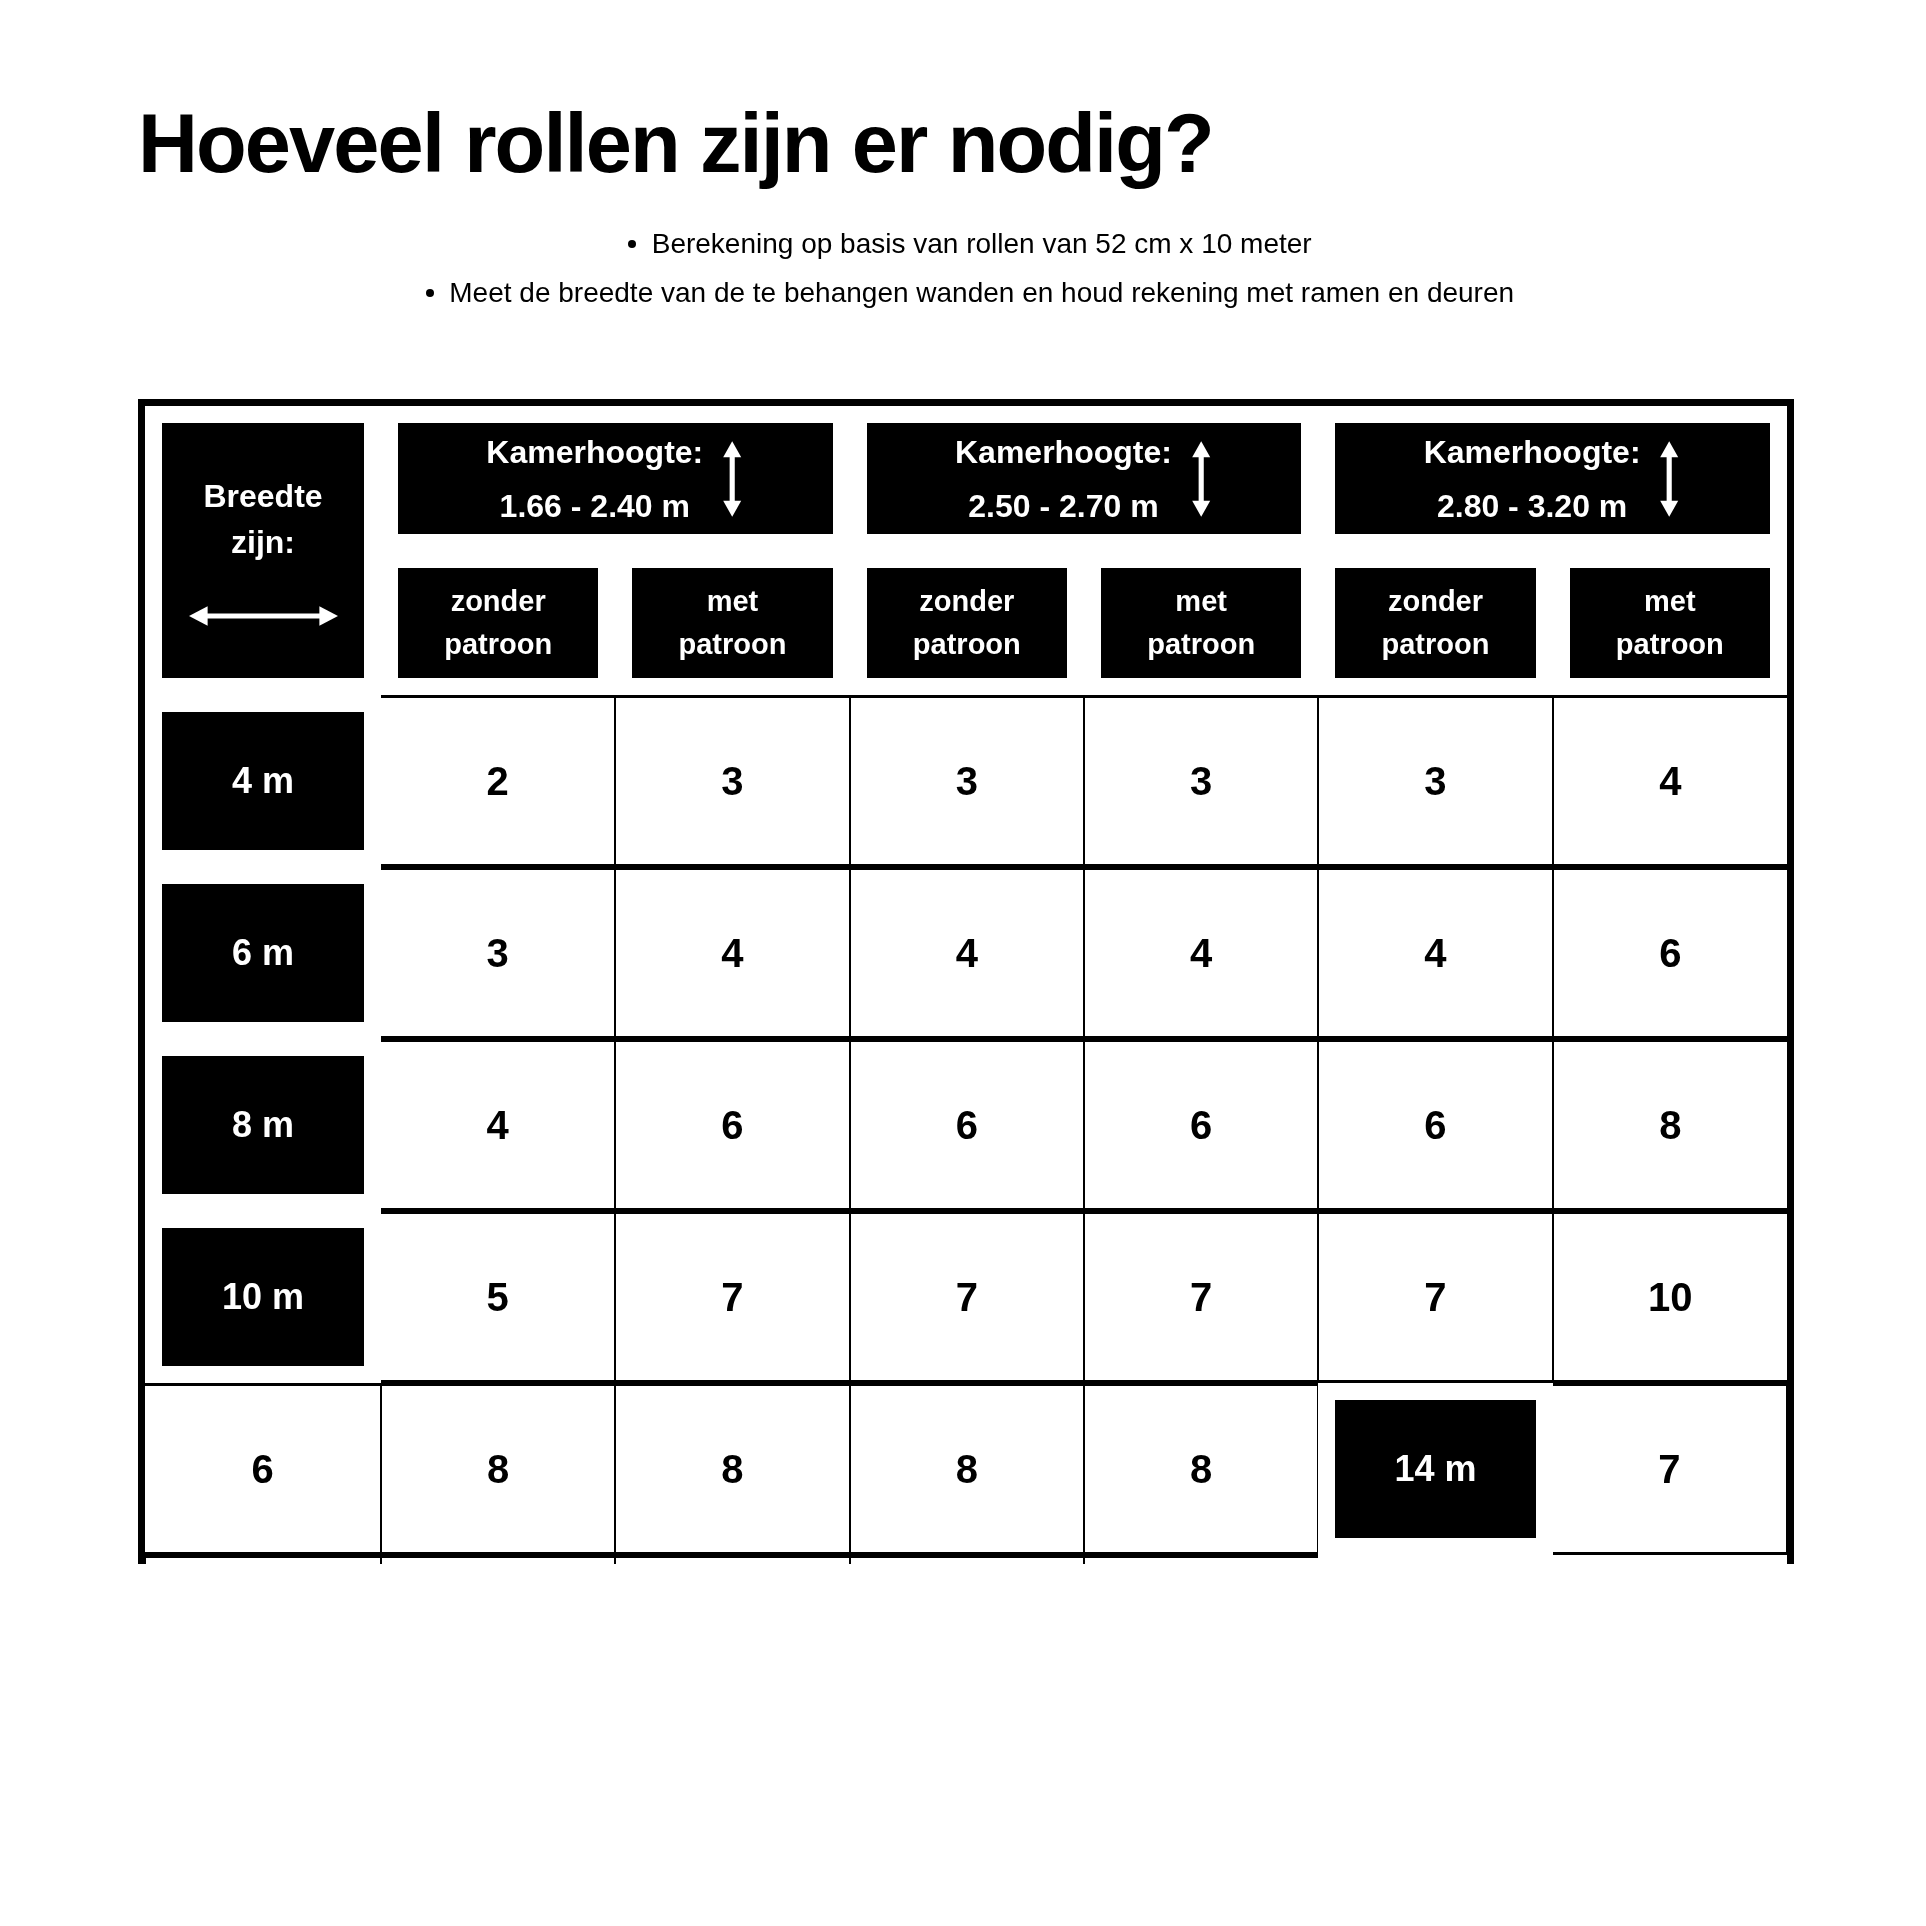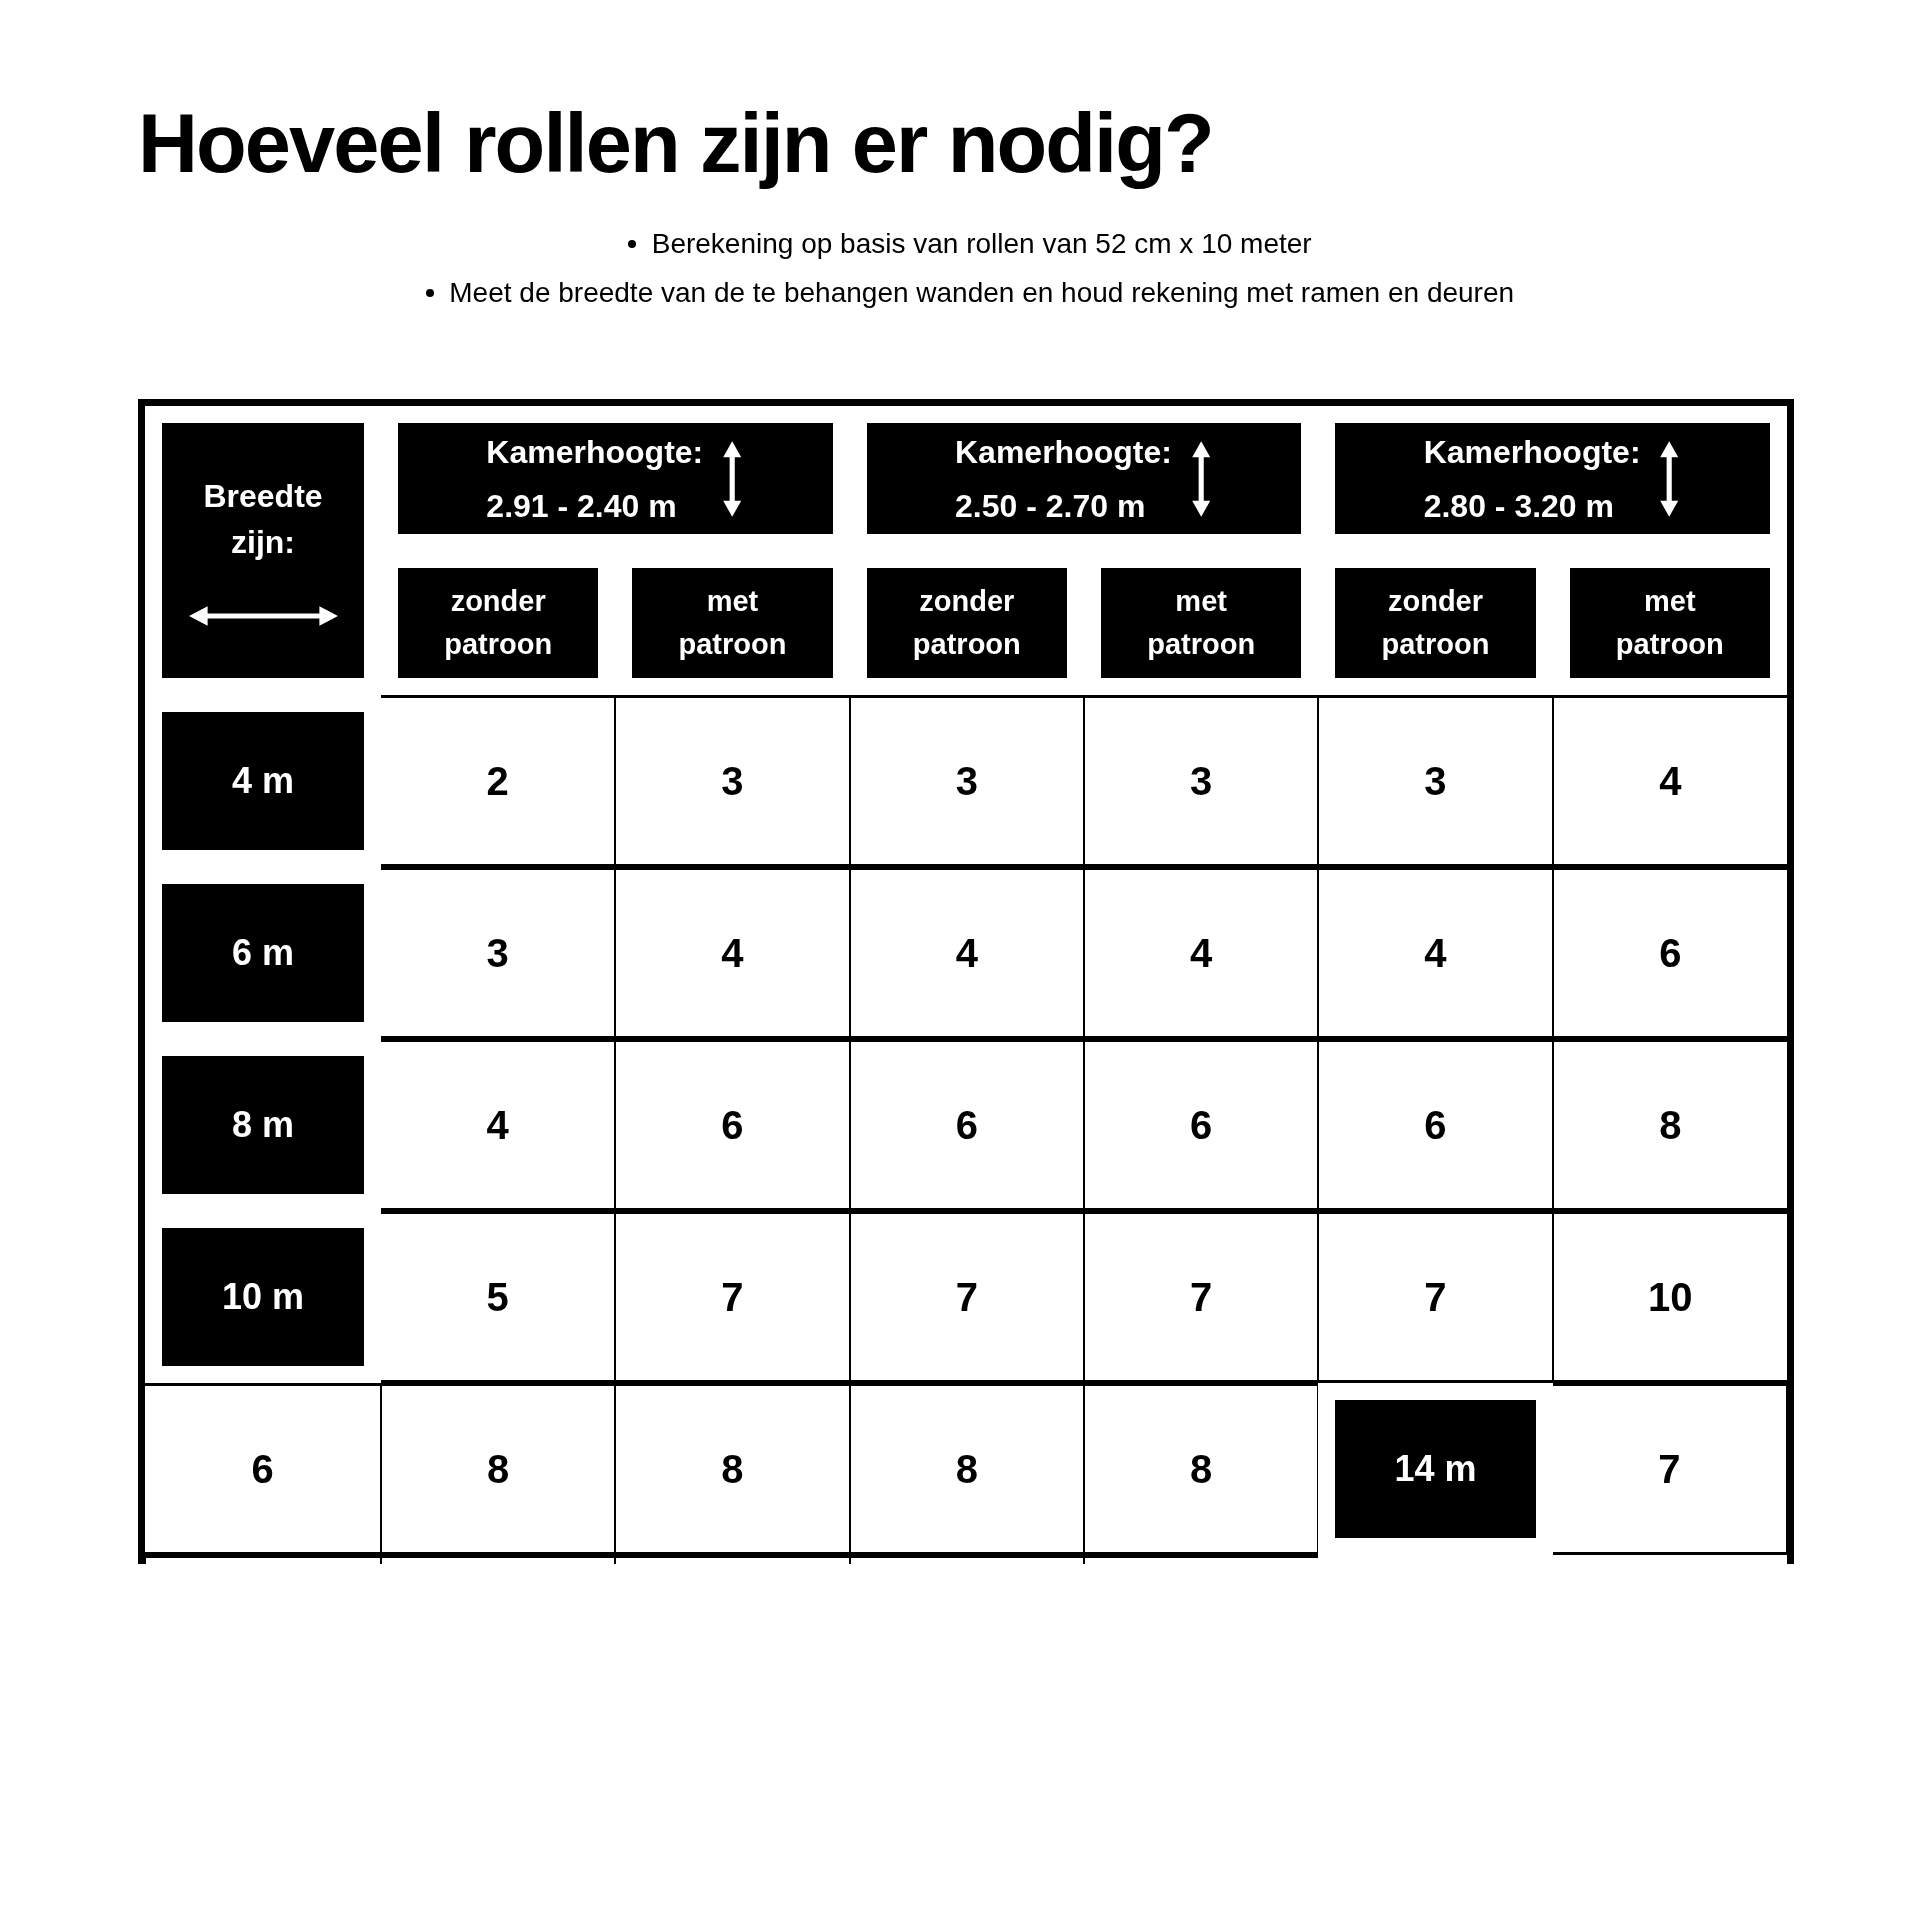--- a/index.html
+++ b/index.html
@@ -56,20 +56,21 @@
     grid-template-columns: 236px repeat(6, 1fr);
     grid-template-rows: 145px 144px repeat(6, 172px);
   }
   .hc {
     background: #000000;
     color: #ffffff;
     margin: 17px;
     display: flex;
     align-items: center;
     justify-content: center;
+    text-align: center;
   }
   .corner {
     grid-column: 1;
     grid-row: 1 / span 2;
     flex-direction: column;
   }
   .corner .cline { font-size: 32px; font-weight: bold; line-height: 1.45; display: block; }
   .corner svg { margin-top: 37px; }
   .group { gap: 16.7px; }
   .g1 { grid-column: 2 / span 2; }
@@ -121,21 +122,21 @@
       <svg width="149" height="26" viewBox="0 0 232 40">
         <polygon points="0,20 29,5 29,35" fill="#ffffff"></polygon>
         <line x1="20" y1="20" x2="212" y2="20" stroke="#ffffff" stroke-width="8"></line>
         <polygon points="232,20 203,5 203,35" fill="#ffffff"></polygon>
       </svg>
     </div>
 
     <div class="hc group g1">
       <div class="gtext">
         <span>Kamerhoogte:</span>
-        <span>2.91 - 2.40 m</span>
+        <span>1.66 - 2.40 m</span>
       </div>
       <svg width="24.4" height="76" viewBox="0 0 38 118">
         <polygon points="19,0 5,25 33,25" fill="#ffffff"></polygon>
         <line x1="19" y1="18" x2="19" y2="100" stroke="#ffffff" stroke-width="8"></line>
         <polygon points="19,118 5,93 33,93" fill="#ffffff"></polygon>
       </svg>
     </div>
     <div class="hc group g2">
       <div class="gtext">
         <span>Kamerhoogte:</span>

